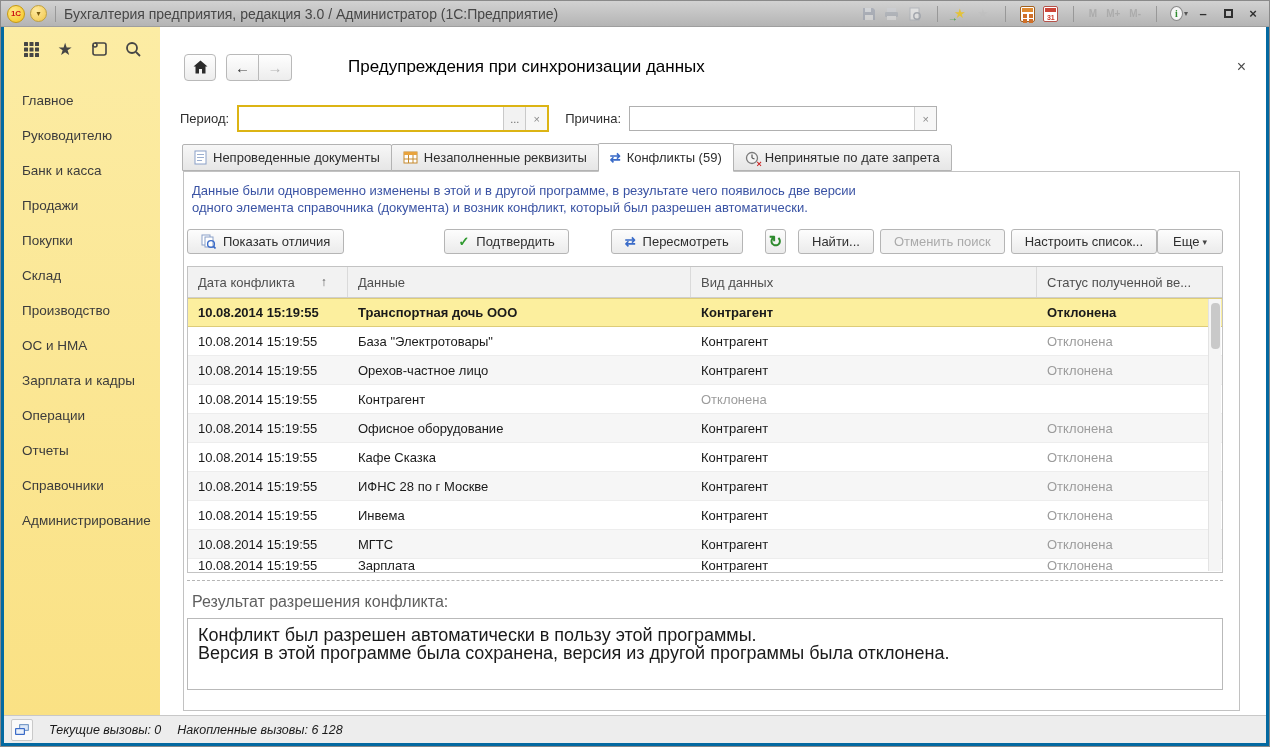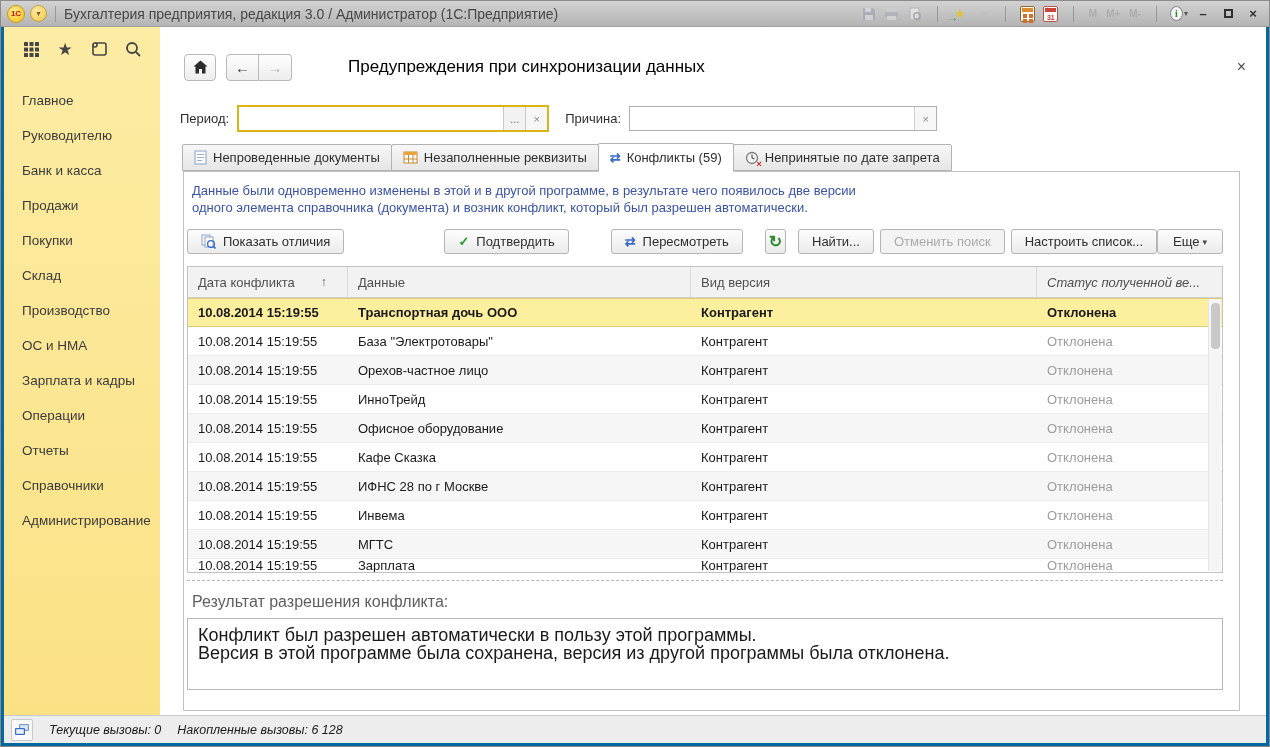--- a/index.html
+++ b/index.html
@@ -102,21 +102,21 @@
   .caret-down { font-size:9px; color:#444; }
   .chk { color:#2f9a2f; font-size:13px; font-weight:bold; }
   .refresh-glyph { color:#2e8b2e; font-size:16px; font-weight:bold; line-height:1; }
   .sync-glyph { color:#3a6bc8; font-size:13px; font-weight:bold; }
 
   
   .table { margin-top:12px; border:1px solid #c3c3c3; position:relative; font-size:13px; }
   .thead { display:grid; grid-template-columns:160px 343px 346px 1fr; height:31px; background:#f2f2f2;
            border-bottom:1px solid #cfcfcf; color:#4f4f4f; }
   .th { display:flex; align-items:center; padding-left:10px; border-right:1px solid #dadada; cursor:pointer; overflow:hidden; white-space:nowrap;}
-  .th:last-child { border-right:none; padding-right:16px;font-style:italic; }
+  .th:last-child { border-right:none; padding-right:16px; }
   .sort-arrow { margin-left:26px; color:#555; font-size:12px; }
   .tbody { position:relative; }
   .trow { display:grid; grid-template-columns:160px 343px 346px 1fr; height:29px; border-bottom:1px solid #ededed;
           background:#fff; cursor:pointer; }
   .trow:nth-child(odd):not(.sel) { background:#f6f6f6; }
   .cell { display:flex; align-items:center; padding-left:10px; color:#1a1a1a; overflow:hidden; white-space:nowrap; }
   .c-status { color:#9c9c9c; padding-right:16px; }
   .trow.sel { background:#fcef9e; border-top:1px solid #ddcc78; border-bottom:1px solid #ddcc78; font-weight:bold; }
   .trow.sel .c-status { color:#1a1a1a; }
   .trow.partial { height:13px; overflow:hidden; border-bottom:none; }
@@ -369,21 +369,21 @@
         <div class="table">
           <div class="thead">
             <div class="th">
               <span>Дата конфликта</span>
               <span class="sort-arrow">↑</span>
             </div>
             <div class="th">
                 <span>Данные</span>
               </div>
             <div class="th">
-                <span>Вид версия</span>
+                <span>Вид данных</span>
               </div>
             <div class="th">
                 <span>Статус полученной ве...</span>
               </div>
           </div>
           <div class="tbody">
               <div class="trow sel">
                 <div class="cell c-date">10.08.2014 15:19:55</div>
                 <div class="cell c-data">Транспортная дочь ООО</div>
                 <div class="cell c-kind">Контрагент</div>
@@ -396,21 +396,20 @@
                 <div class="cell c-status">Отклонена</div>
               </div>
               <div class="trow">
                 <div class="cell c-date">10.08.2014 15:19:55</div>
                 <div class="cell c-data">Орехов-частное лицо</div>
                 <div class="cell c-kind">Контрагент</div>
                 <div class="cell c-status">Отклонена</div>
               </div>
               <div class="trow">
                 <div class="cell c-date">10.08.2014 15:19:55</div>
-                <div class="cell c-data">ИнноТрейд</div>
                 <div class="cell c-kind">Контрагент</div>
                 <div class="cell c-status">Отклонена</div>
               </div>
               <div class="trow">
                 <div class="cell c-date">10.08.2014 15:19:55</div>
                 <div class="cell c-data">Офисное оборудование</div>
                 <div class="cell c-kind">Контрагент</div>
                 <div class="cell c-status">Отклонена</div>
               </div>
               <div class="trow">

